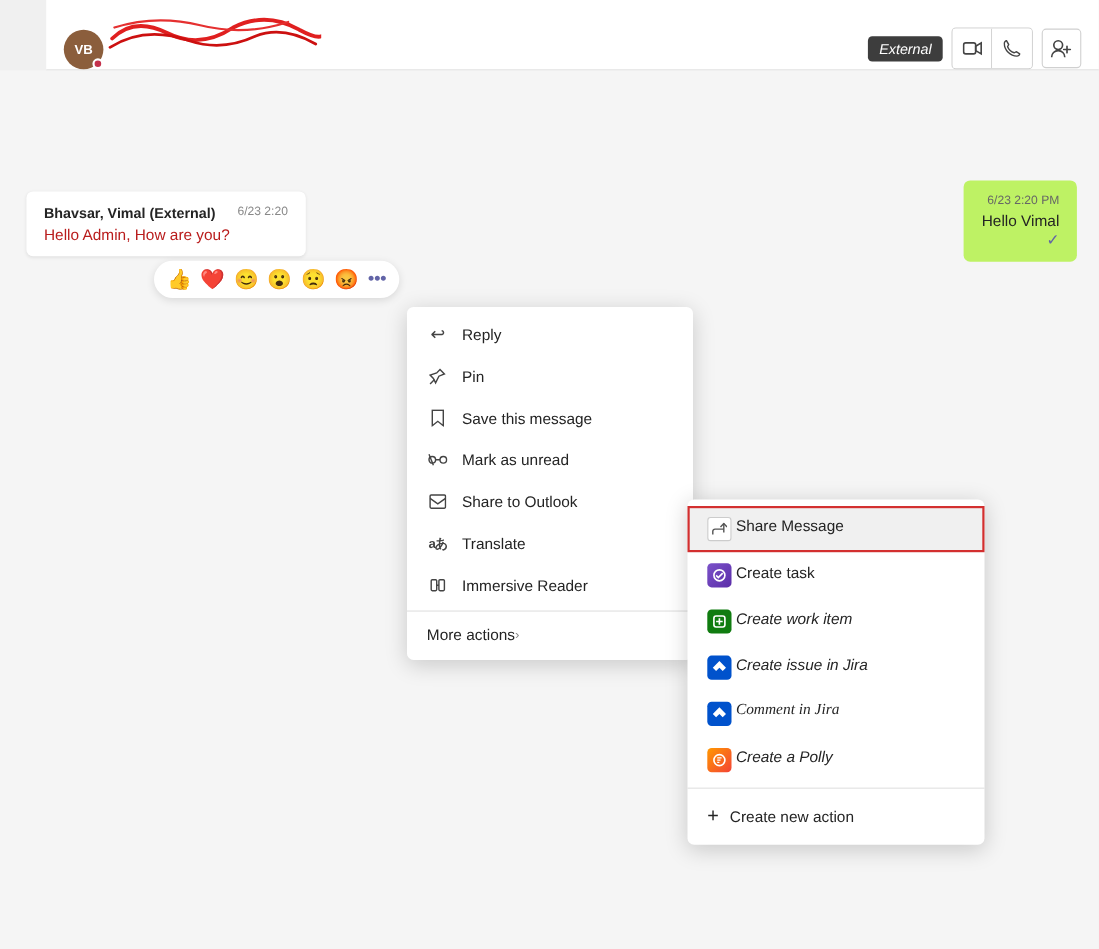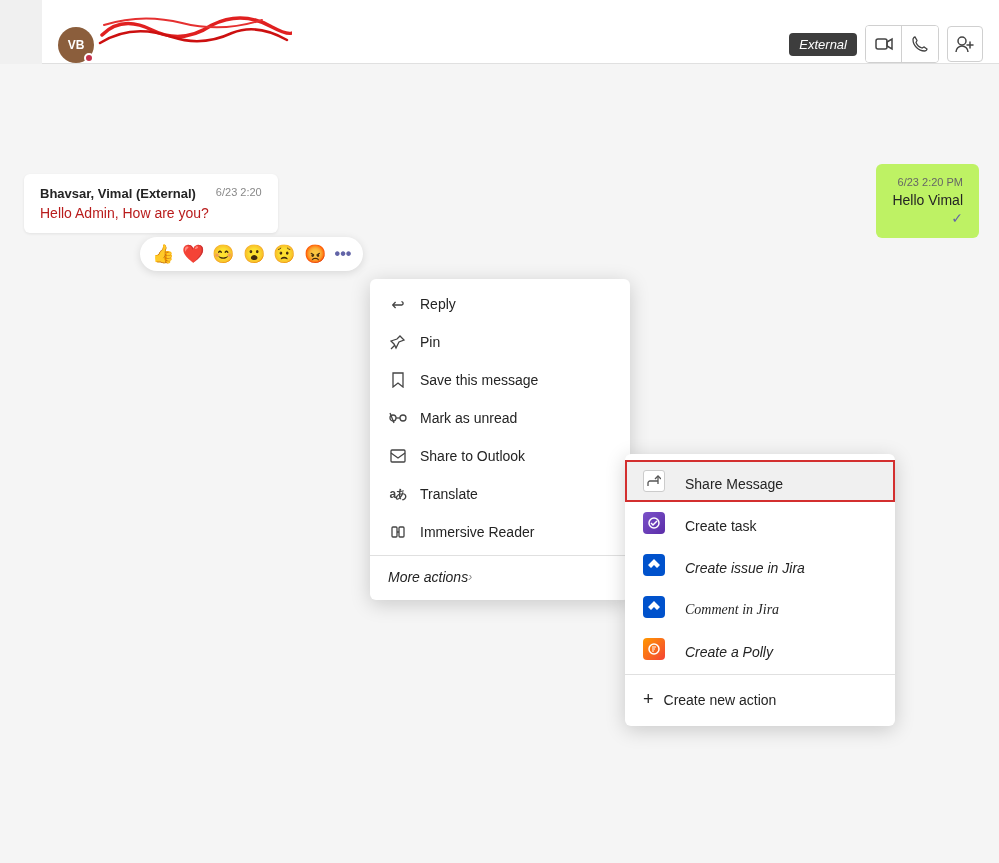--- a/index.html
+++ b/index.html
@@ -216,43 +216,42 @@
       background: #e0e0e0;
       margin: 4px 0;
     }
     .menu-item-more {
       display: flex;
       align-items: center;
       padding: 9px 18px;
       cursor: pointer;
       font-size: 14px;
       color: #242424;
-      font-style: italic;
     }
     .chevron-right {
       font-size: 12px;
       color: #888;
     }
 
     
     .context-menu-right {
       position: absolute;
       top: 390px;
       left: 625px;
       background: #fff;
       border-radius: 6px;
       box-shadow: 0 4px 20px rgba(0,0,0,0.18);
       padding: 6px 0;
       min-width: 270px;
       z-index: 300;
     }
     .submenu-item {
       display: flex;
-      align-items: flex-end;
-      gap: 20px;
+      align-items: flex-start;
+      gap: 4px;
       padding: 10px 18px;
       cursor: pointer;
       font-size: 14px;
       color: #242424;
     }
     .submenu-item.highlighted {
       background: #f0f0f0;
       border: 2px solid #d32f2f;
       margin: 0 0;
       padding: 8px 16px;
@@ -500,20 +499,31 @@
         <span class="icon-task">
           <svg width="14" height="14" viewBox="0 0 14 14" fill="none">
             <circle cx="7" cy="7" r="5" stroke="white" stroke-width="1.5" fill="none"></circle>
             <path d="M4 7l2 2 4-4" stroke="white" stroke-width="1.5"></path>
           </svg>
         </span>
       </span>
       <span>Create task</span>
     </div>
 
+    <div class="submenu-item">
+      <span class="submenu-icon">
+        <span class="icon-work-item" style="background:#107c10;">
+          <svg width="14" height="14" viewBox="0 0 14 14" fill="none">
+            <rect x="2" y="2" width="10" height="10" rx="2" stroke="white" stroke-width="1.5" fill="none"></rect>
+            <path d="M4 7h6M7 4v6" stroke="white" stroke-width="1.5"></path>
+          </svg>
+        </span>
+      </span>
+      <span style="font-style:italic;">Create work item</span>
+    </div>
 
     <div class="submenu-item">
       <span class="submenu-icon">
         <span class="icon-jira" style="background:#0052cc; border-radius:4px;">
           <svg width="14" height="14" viewBox="0 0 14 14" fill="white">
             <path d="M7 1L1 7l3 3 3-3 3 3 3-3-6-6z"></path>
           </svg>
         </span>
       </span>
       <span style="font-style:italic;">Create issue in Jira</span>

